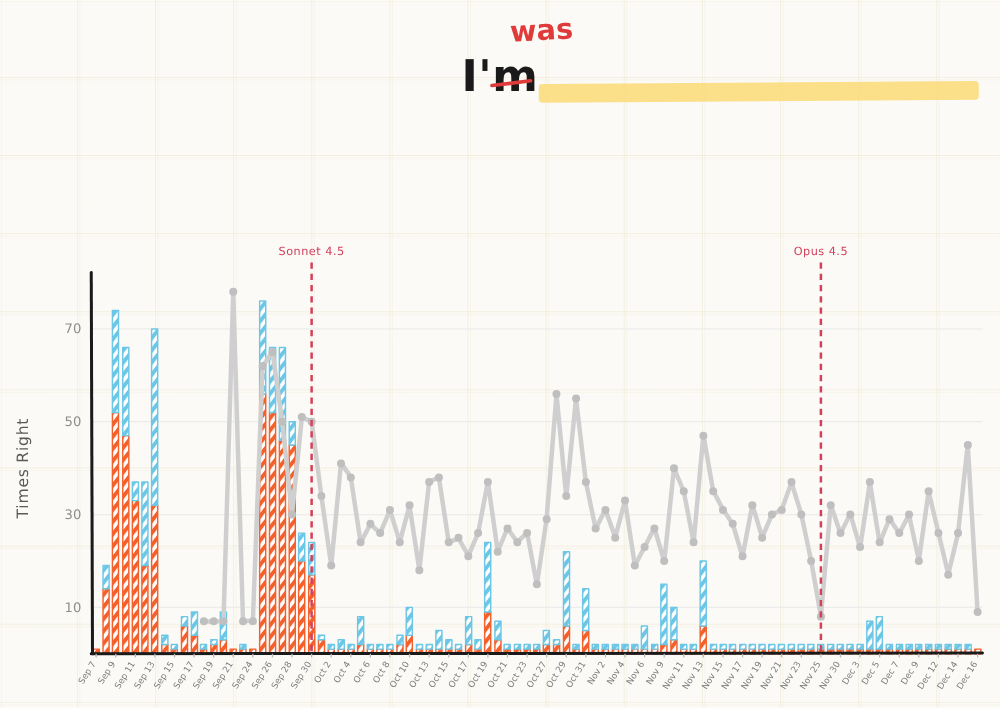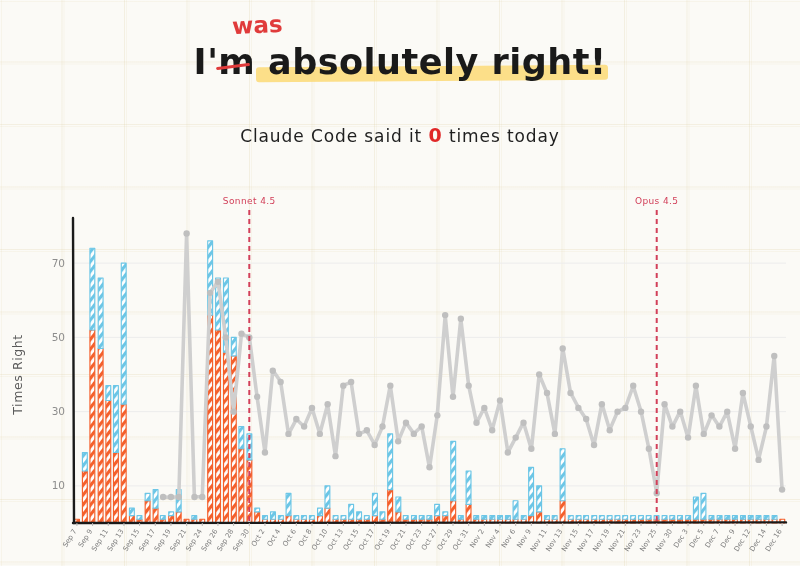--- a/index.html
+++ b/index.html
@@ -81,25 +81,22 @@
 </style>
 </head>
 <body>
 
 <div id="paper"></div>
 
 <div id="header">
   <div id="title-wrap">
     <span id="title-inner">
       <span id="hl"></span>
-      <span class="title-txt">I'</span><span id="strike-word"><span class="title-txt">m</span><span id="strike"></span><span id="ins-word">was</span></span><span class="title-txt"> absolutely right!</span>
+      <span class="title-txt">I'</span><span id="strike-word"><span class="title-txt">m</span><span id="strike"></span><span id="ins-word">was</span></span>
     </span>
-  </div>
-  <div id="subtitle">
-    <span>Claude Code said it </span><span class="cnt">0</span><span> times today</span>
   </div>
 </div>
 
 <div id="chart">
   <svg id="svg" width="800" height="396">
     <defs>
       <pattern id="hatchO" width="6" height="6" patternTransform="rotate(38)" patternUnits="userSpaceOnUse">
         <rect width="6" height="6" fill="#ffffff"></rect>
         <rect width="3.1" height="6" fill="#f4602c"></rect>
       </pattern>

